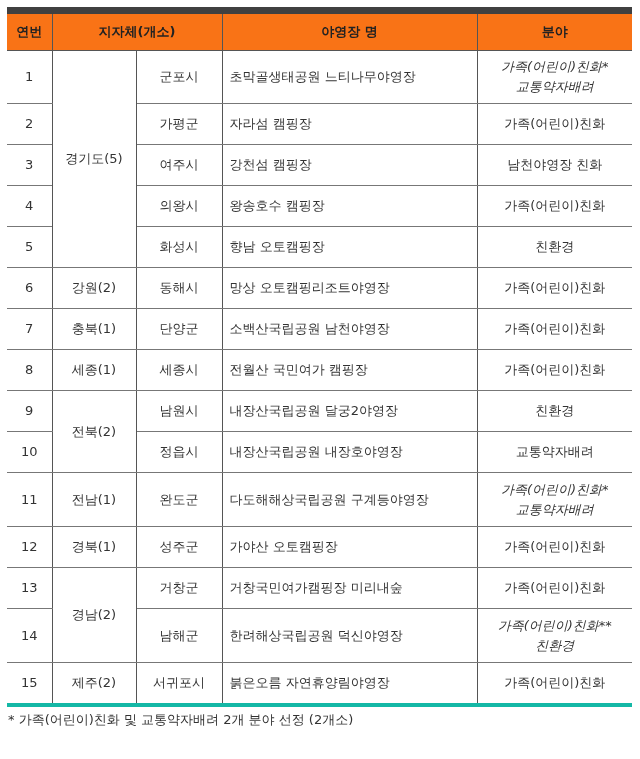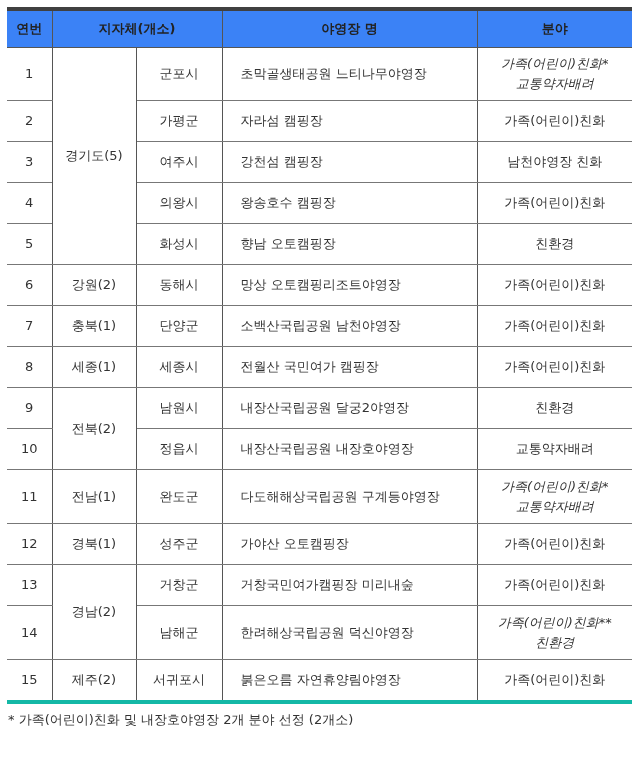--- a/index.html
+++ b/index.html
@@ -11,23 +11,23 @@
   .tbl col.c1 { width: 84px; }
   .tbl col.c2 { width: 86px; }
   .tbl col.c3 { width: 255px; }
   .tbl col.c4 { width: 155px; }
   .tbl th, .tbl td { border-left: 1px solid #555; border-right: 1px solid #555;
          border-top: 1px solid #777; border-bottom: 1px solid #777;
          text-align: center; vertical-align: middle; padding: 0 4px; line-height: 20px;
          overflow: hidden; white-space: nowrap; }
   .tbl tr > *:first-child { border-left: none; }
   .tbl tr > *:last-child { border-right: none; }
-  .tbl thead th { background: #3b82f6; font-weight: bold; color: #222; height: 36px;
-         border-top: 4px solid #404040; border-bottom: 1px solid #555; }
-  .tbl td.name { text-align: left; padding-left: 18px; }
+  .tbl thead th { background: #f97316; font-weight: bold; color: #222; height: 36px;
+         border-top: 7px solid #404040; border-bottom: 1px solid #555; }
+  .tbl td.name { text-align: left; padding-left: 7px; }
   .tbl tr.r1 td { height: 52px; }
   .tbl tr.r td { height: 40px; }
   .tbl tr.tall td { height: 53px; }
   .tbl tbody tr:last-child td { border-bottom: 4px solid #14b8a6; }
   .notes { position: absolute; left: 8px; top: 707px; font-size: 13px; color: #333;
            font-family: "DejaVu Sans", sans-serif; line-height: 26px; }
   .field-line { display: block; font-style: italic; }
 </style>
 </head>
 <body>
@@ -154,14 +154,14 @@
       <td>15</td>
       <td>제주(2)</td>
       <td>서귀포시</td>
       <td class="name">붉은오름 자연휴양림야영장</td>
       <td>가족(어린이)친화</td>
     </tr>
   </tbody>
 </table>
 
 <div class="notes">
-  <div>* 가족(어린이)친화 및 내장호야영장 2개 분야 선정 (2개소)</div>
+  <div>* 가족(어린이)친화 및 교통약자배려 2개 분야 선정 (2개소)</div>
 </div>
 
 </body></html>

